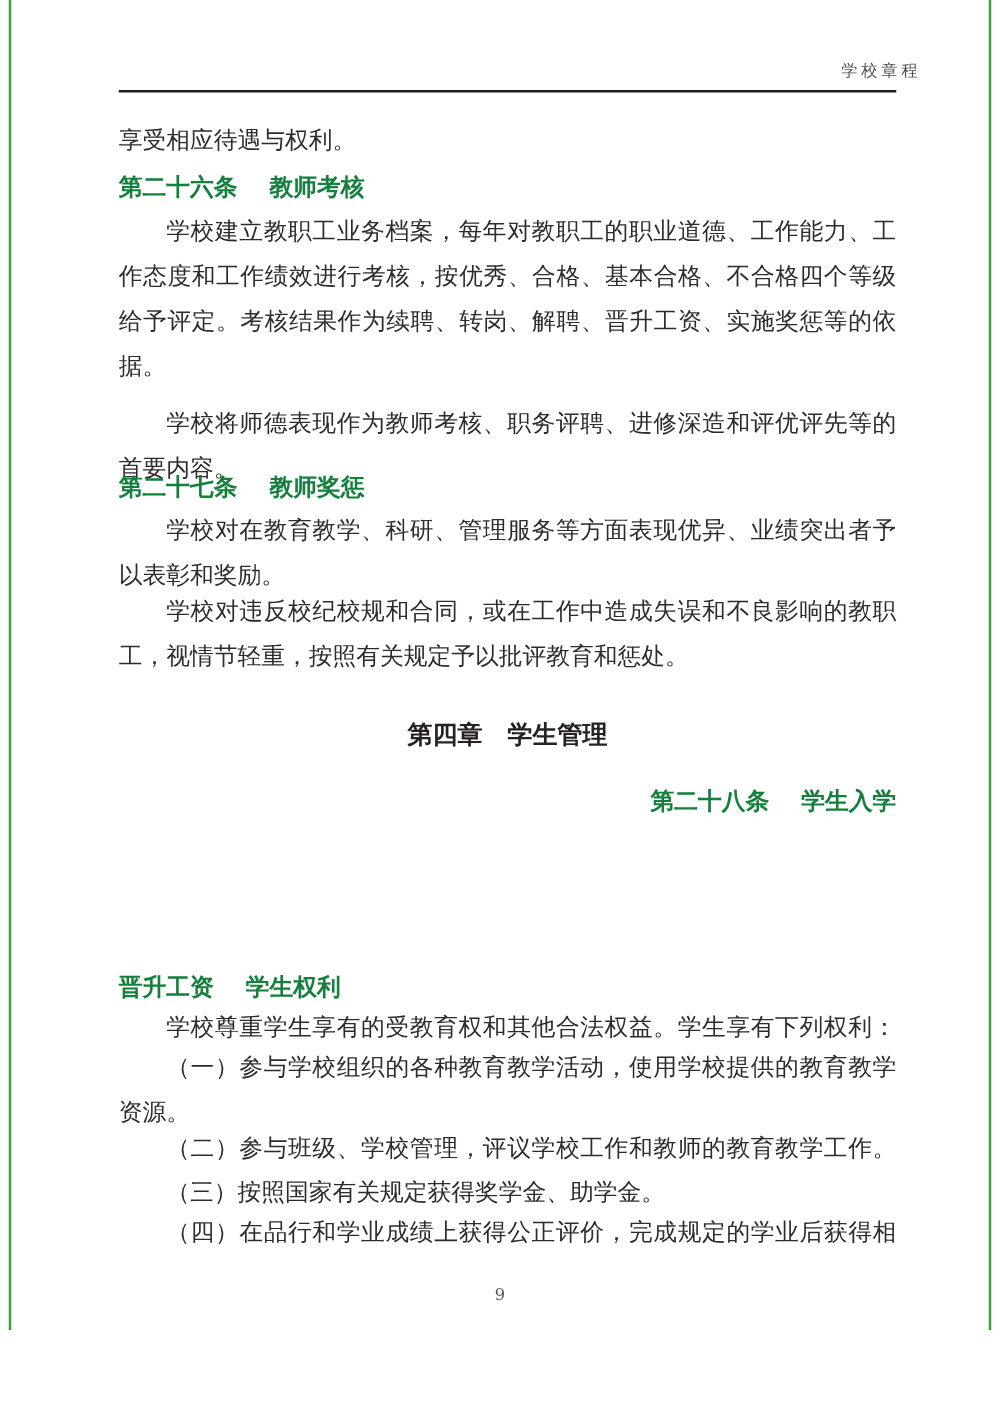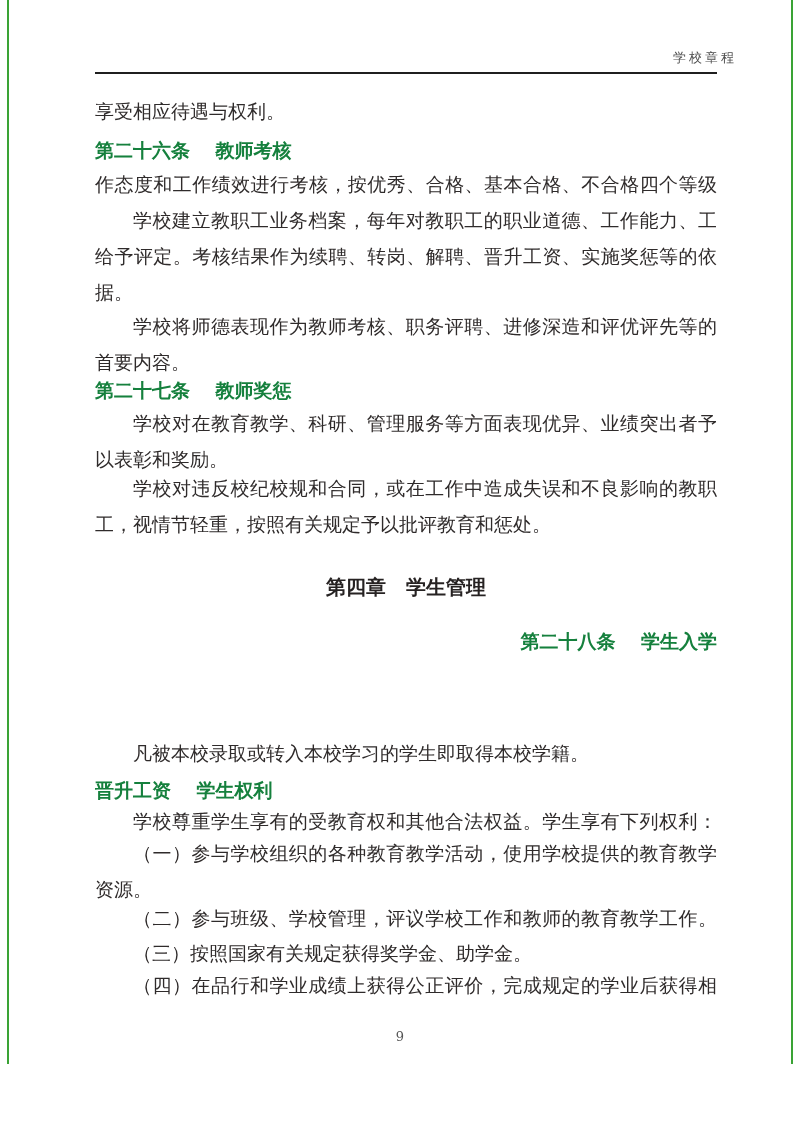--- a/index.html
+++ b/index.html
@@ -60,48 +60,45 @@
   <div class="header-rule"></div>
 
   <div class="content-column">
       <div class="blk continuation" style="top: 95px;">
         <div class="ln">享受相应待遇与权利。</div>
       </div>
       <div class="blk heading" style="top: 132px;">
         <div class="ln">第二十六条　 教师考核</div>
       </div>
       <div class="blk para" style="top: 168px;">
+        <div class="ln just ind">学校建立教职工业务档案，每年对教职工的职业道德、工作能力、工</div>
         <div class="ln just">作态度和工作绩效进行考核，按优秀、合格、基本合格、不合格四个等级</div>
-        <div class="ln just ind">学校建立教职工业务档案，每年对教职工的职业道德、工作能力、工</div>
         <div class="ln just">给予评定。考核结果作为续聘、转岗、解聘、晋升工资、实施奖惩等的依</div>
         <div class="ln">据。</div>
       </div>
-      <div class="blk para" style="top: 310px;">
+      <div class="blk para" style="top: 322px;">
         <div class="ln just ind">学校将师德表现作为教师考核、职务评聘、进修深造和评优评先等的</div>
         <div class="ln">首要内容。</div>
       </div>
       <div class="blk heading" style="top: 372px;">
         <div class="ln">第二十七条　 教师奖惩</div>
       </div>
       <div class="blk para" style="top: 407px;">
         <div class="ln just ind">学校对在教育教学、科研、管理服务等方面表现优异、业绩突出者予</div>
         <div class="ln">以表彰和奖励。</div>
       </div>
       <div class="blk para" style="top: 472px;">
         <div class="ln just ind">学校对违反校纪校规和合同，或在工作中造成失误和不良影响的教职</div>
         <div class="ln">工，视情节轻重，按照有关规定予以批评教育和惩处。</div>
       </div>
       <div class="blk chapter" style="top: 569px;">
         <div class="ln">第四章　学生管理</div>
       </div>
       <div class="blk heading" style="top: 623px; text-align: right;">
         <div class="ln">第二十八条　 学生入学</div>
-      </div>
-      <div class="blk para" style="top: 737px;">
-        <div class="ln ind">凡被本校录取或转入本校学习的学生即取得本校学籍。</div>
       </div>
       <div class="blk heading" style="top: 772px;">
         <div class="ln">晋升工资　 学生权利</div>
       </div>
       <div class="blk para" style="top: 805px;">
         <div class="ln just ind">学校尊重学生享有的受教育权和其他合法权益。学生享有下列权利：</div>
       </div>
       <div class="blk para" style="top: 902px;">
         <div class="ln just ind">（二）参与班级、学校管理，评议学校工作和教师的教育教学工作。</div>
       </div>

